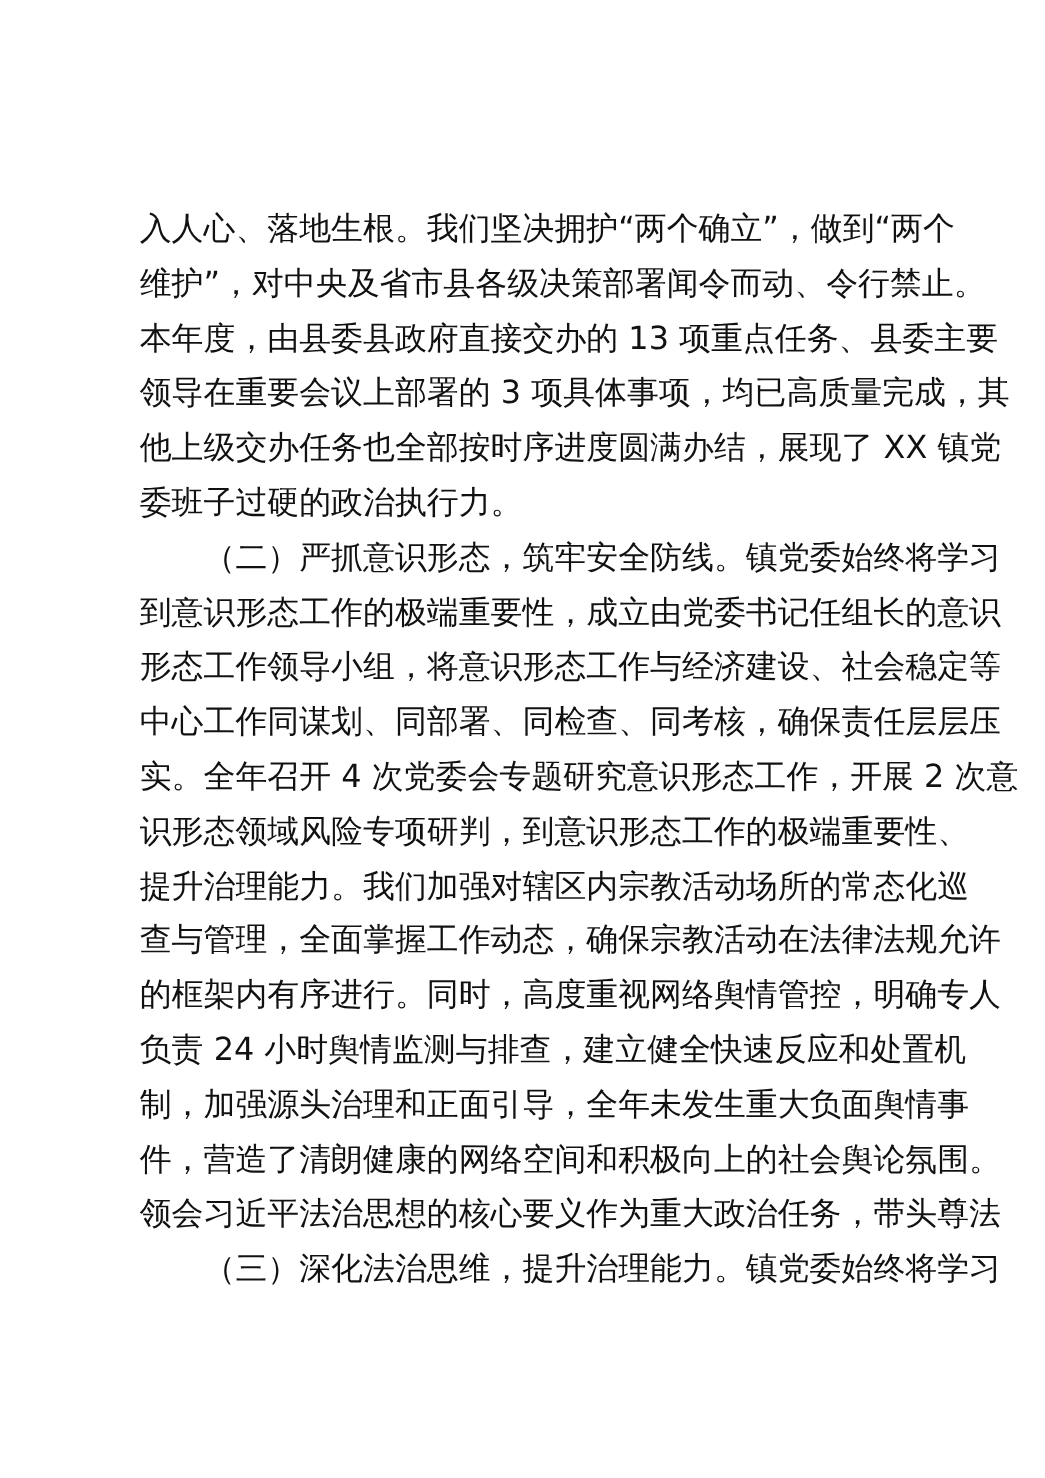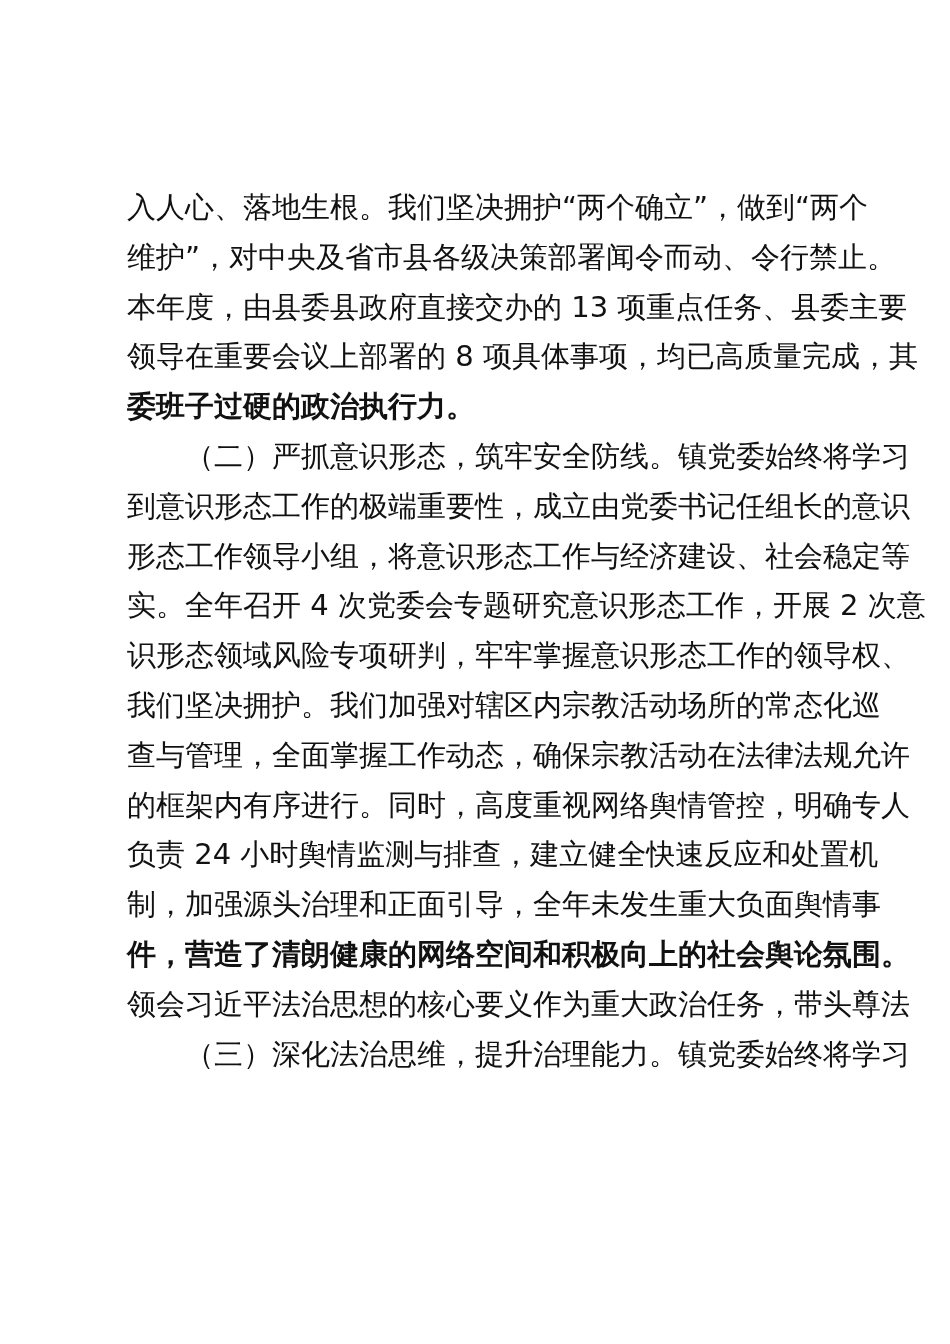--- a/index.html
+++ b/index.html
@@ -30,43 +30,44 @@
       height: 49.8px;
       line-height: 49.8px;
       font-size: 29px;
       white-space: nowrap;
       text-align: justify;
       text-align-last: justify;
       letter-spacing: 0;
     }
     .line.last {
       text-align-last: left;
-      font-weight: bold;
     }
   </style>
 </head>
 <body>
 
 <div class="page">
 
   <div class="paragraph">
     <span class="line">入人心、落地生根。我们坚决拥护“两个确立”，做到“两个</span>
     <span class="line">维护”，对中央及省市县各级决策部署闻令而动、令行禁止。</span>
     <span class="line">本年度，由县委县政府直接交办的 13 项重点任务、县委主要</span>
-    <span class="line">领导在重要会议上部署的 8 项具体事项，均已高质量完成，其</span>
+    <span class="line">领导在重要会议上部署的 3 项具体事项，均已高质量完成，其</span>
+    <span class="line">他上级交办任务也全部按时序进度圆满办结，展现了 XX 镇党</span>
     <span class="line last">委班子过硬的政治执行力。</span>
   </div>
 
   <div class="paragraph">
     <span class="line">　　（二）严抓意识形态，筑牢安全防线。镇党委始终将学习</span>
     <span class="line">到意识形态工作的极端重要性，成立由党委书记任组长的意识</span>
     <span class="line">形态工作领导小组，将意识形态工作与经济建设、社会稳定等</span>
+    <span class="line">中心工作同谋划、同部署、同检查、同考核，确保责任层层压</span>
     <span class="line">实。全年召开 4 次党委会专题研究意识形态工作，开展 2 次意</span>
-    <span class="line">识形态领域风险专项研判，牢牢掌握意识形态工作的领导权、</span>
-    <span class="line">我们坚决拥护。我们加强对辖区内宗教活动场所的常态化巡</span>
+    <span class="line">识形态领域风险专项研判，到意识形态工作的极端重要性、</span>
+    <span class="line">提升治理能力。我们加强对辖区内宗教活动场所的常态化巡</span>
     <span class="line">查与管理，全面掌握工作动态，确保宗教活动在法律法规允许</span>
     <span class="line">的框架内有序进行。同时，高度重视网络舆情管控，明确专人</span>
     <span class="line">负责 24 小时舆情监测与排查，建立健全快速反应和处置机</span>
     <span class="line">制，加强源头治理和正面引导，全年未发生重大负面舆情事</span>
     <span class="line last">件，营造了清朗健康的网络空间和积极向上的社会舆论氛围。</span>
   </div>
 
   <div class="paragraph">
     <span class="line">领会习近平法治思想的核心要义作为重大政治任务，带头尊法</span>
     <span class="line">　　（三）深化法治思维，提升治理能力。镇党委始终将学习</span>

